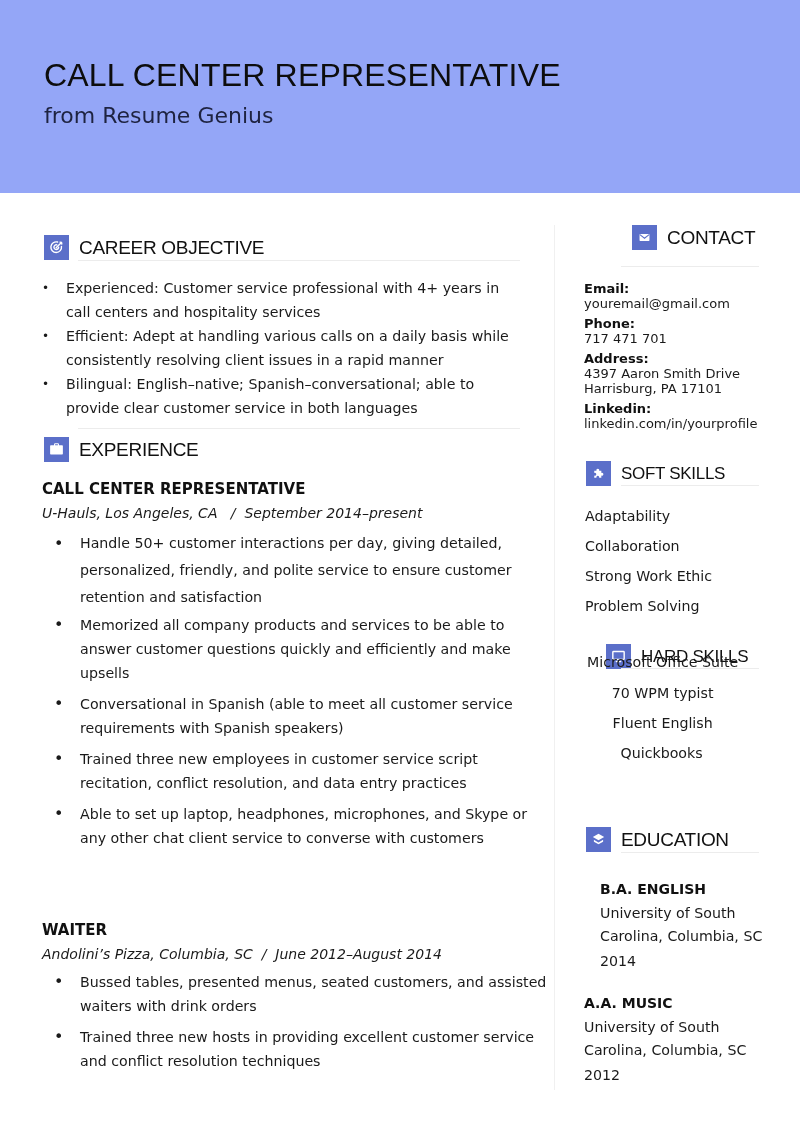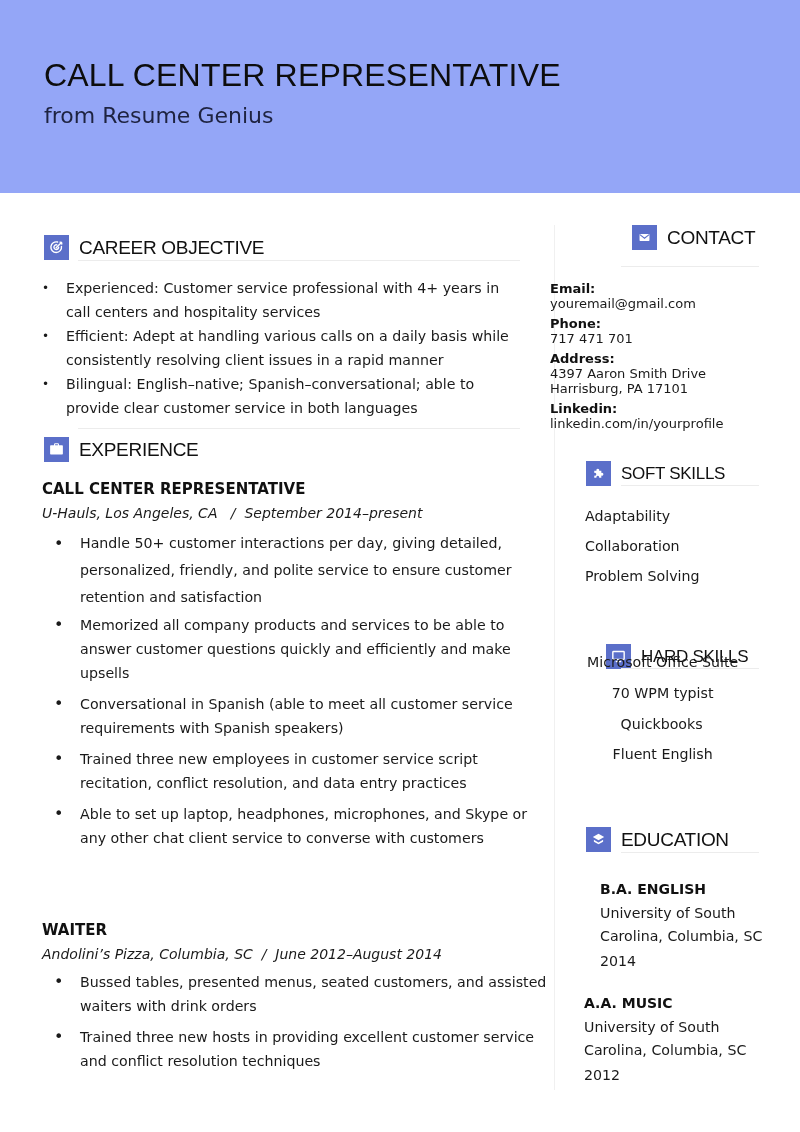--- a/index.html
+++ b/index.html
@@ -24,21 +24,21 @@
 
   .obj li { padding-left: 24px; }
   .obj li::before { left: 0; font-size: 12px; }
 
   .exp li { padding-left: 38px; margin-bottom: 7px; }
   .exp li::before { left: 12px; font-size: 16px; }
 
   .job-title { position: absolute; font-size: 15px; font-weight: bold; color: #111; }
   .job-meta { position: absolute; font-size: 14px; font-style: italic; color: #1a1a1a; }
 
-  .contact-block { position: absolute; left: 550px; width: 200px; }
+  .contact-block { position: absolute; left: 584px; width: 200px; }
   .c-label { font-size: 13px; font-weight: bold; color: #111; line-height: 14px; }
   .c-val { font-size: 13px; color: #1a1a1a; line-height: 15px; }
   .c-item { margin-bottom: 6px; }
 
   .skill-list { position: absolute; list-style: none; }
   .skill-list li { font-size: 14.2px; color: #1a1a1a; }
 
   .edu { position: absolute; width: 200px; }
   .edu .deg { font-size: 14px; font-weight: bold; color: #111; margin-bottom: 5px; }
   .edu .school { font-size: 14.2px; line-height: 23px; color: #1a1a1a; }
@@ -140,39 +140,40 @@
       <path d="M6 8h3.2a2 2 0 1 1 3.6 0H16v3.2a2 2 0 1 1 0 3.6V18h-3.2a2 2 0 1 0-3.6 0H6v-3.2a2 2 0 1 0 0-3.6z"></path>
     </svg>
   </span>
   <span class="sec-title" style="font-size:17px;">SOFT SKILLS</span>
 </div>
 <div class="sec-line" style="left:621px; top:485px; width:138px;"></div>
 
 <ul class="skill-list" style="left:585px; top:501px;">
   <li style="line-height:30px;">Adaptability</li>
   <li style="line-height:30px;">Collaboration</li>
+  <li style="line-height:30px;">Strong Work Ethic</li>
   <li style="line-height:30px;">Problem Solving</li>
 </ul>
 
 <div class="sec-head" style="left:606px; top:644px;justify-content:center;">
   <span class="sec-icon">
     <svg viewBox="0 0 24 24" fill="none" stroke="#fff" stroke-width="2">
       <rect x="4" y="5" width="16" height="11" rx="1"></rect>
       <path d="M9 19h6" stroke-linecap="round"></path>
     </svg>
   </span>
   <span class="sec-title" style="font-size:17px;">HARD SKILLS</span>
 </div>
 <div class="sec-line" style="left:621px; top:668px; width:138px;"></div>
 
 <ul class="skill-list" style="left:587px; top:647px;text-align:center;">
   <li style="line-height:31px;">Microsoft Office Suite</li>
   <li style="line-height:31px;">70 WPM typist</li>
+  <li style="line-height:29px;">Fluent English</li>
   <li style="line-height:31px; margin-left:-2px;">Quickbooks</li>
-  <li style="line-height:29px;">Fluent English</li>
 </ul>
 
 <div class="sec-head" style="left:586px; top:827px;">
   <span class="sec-icon">
     <svg viewBox="0 0 24 24" fill="#fff">
       <path d="M12 4l8 4.5-8 4.5-8-4.5z"></path>
       <path d="M5.5 12.5L12 16.2l6.5-3.7V15L12 18.7 5.5 15z"></path>
     </svg>
   </span>
   <span class="sec-title">EDUCATION</span>

